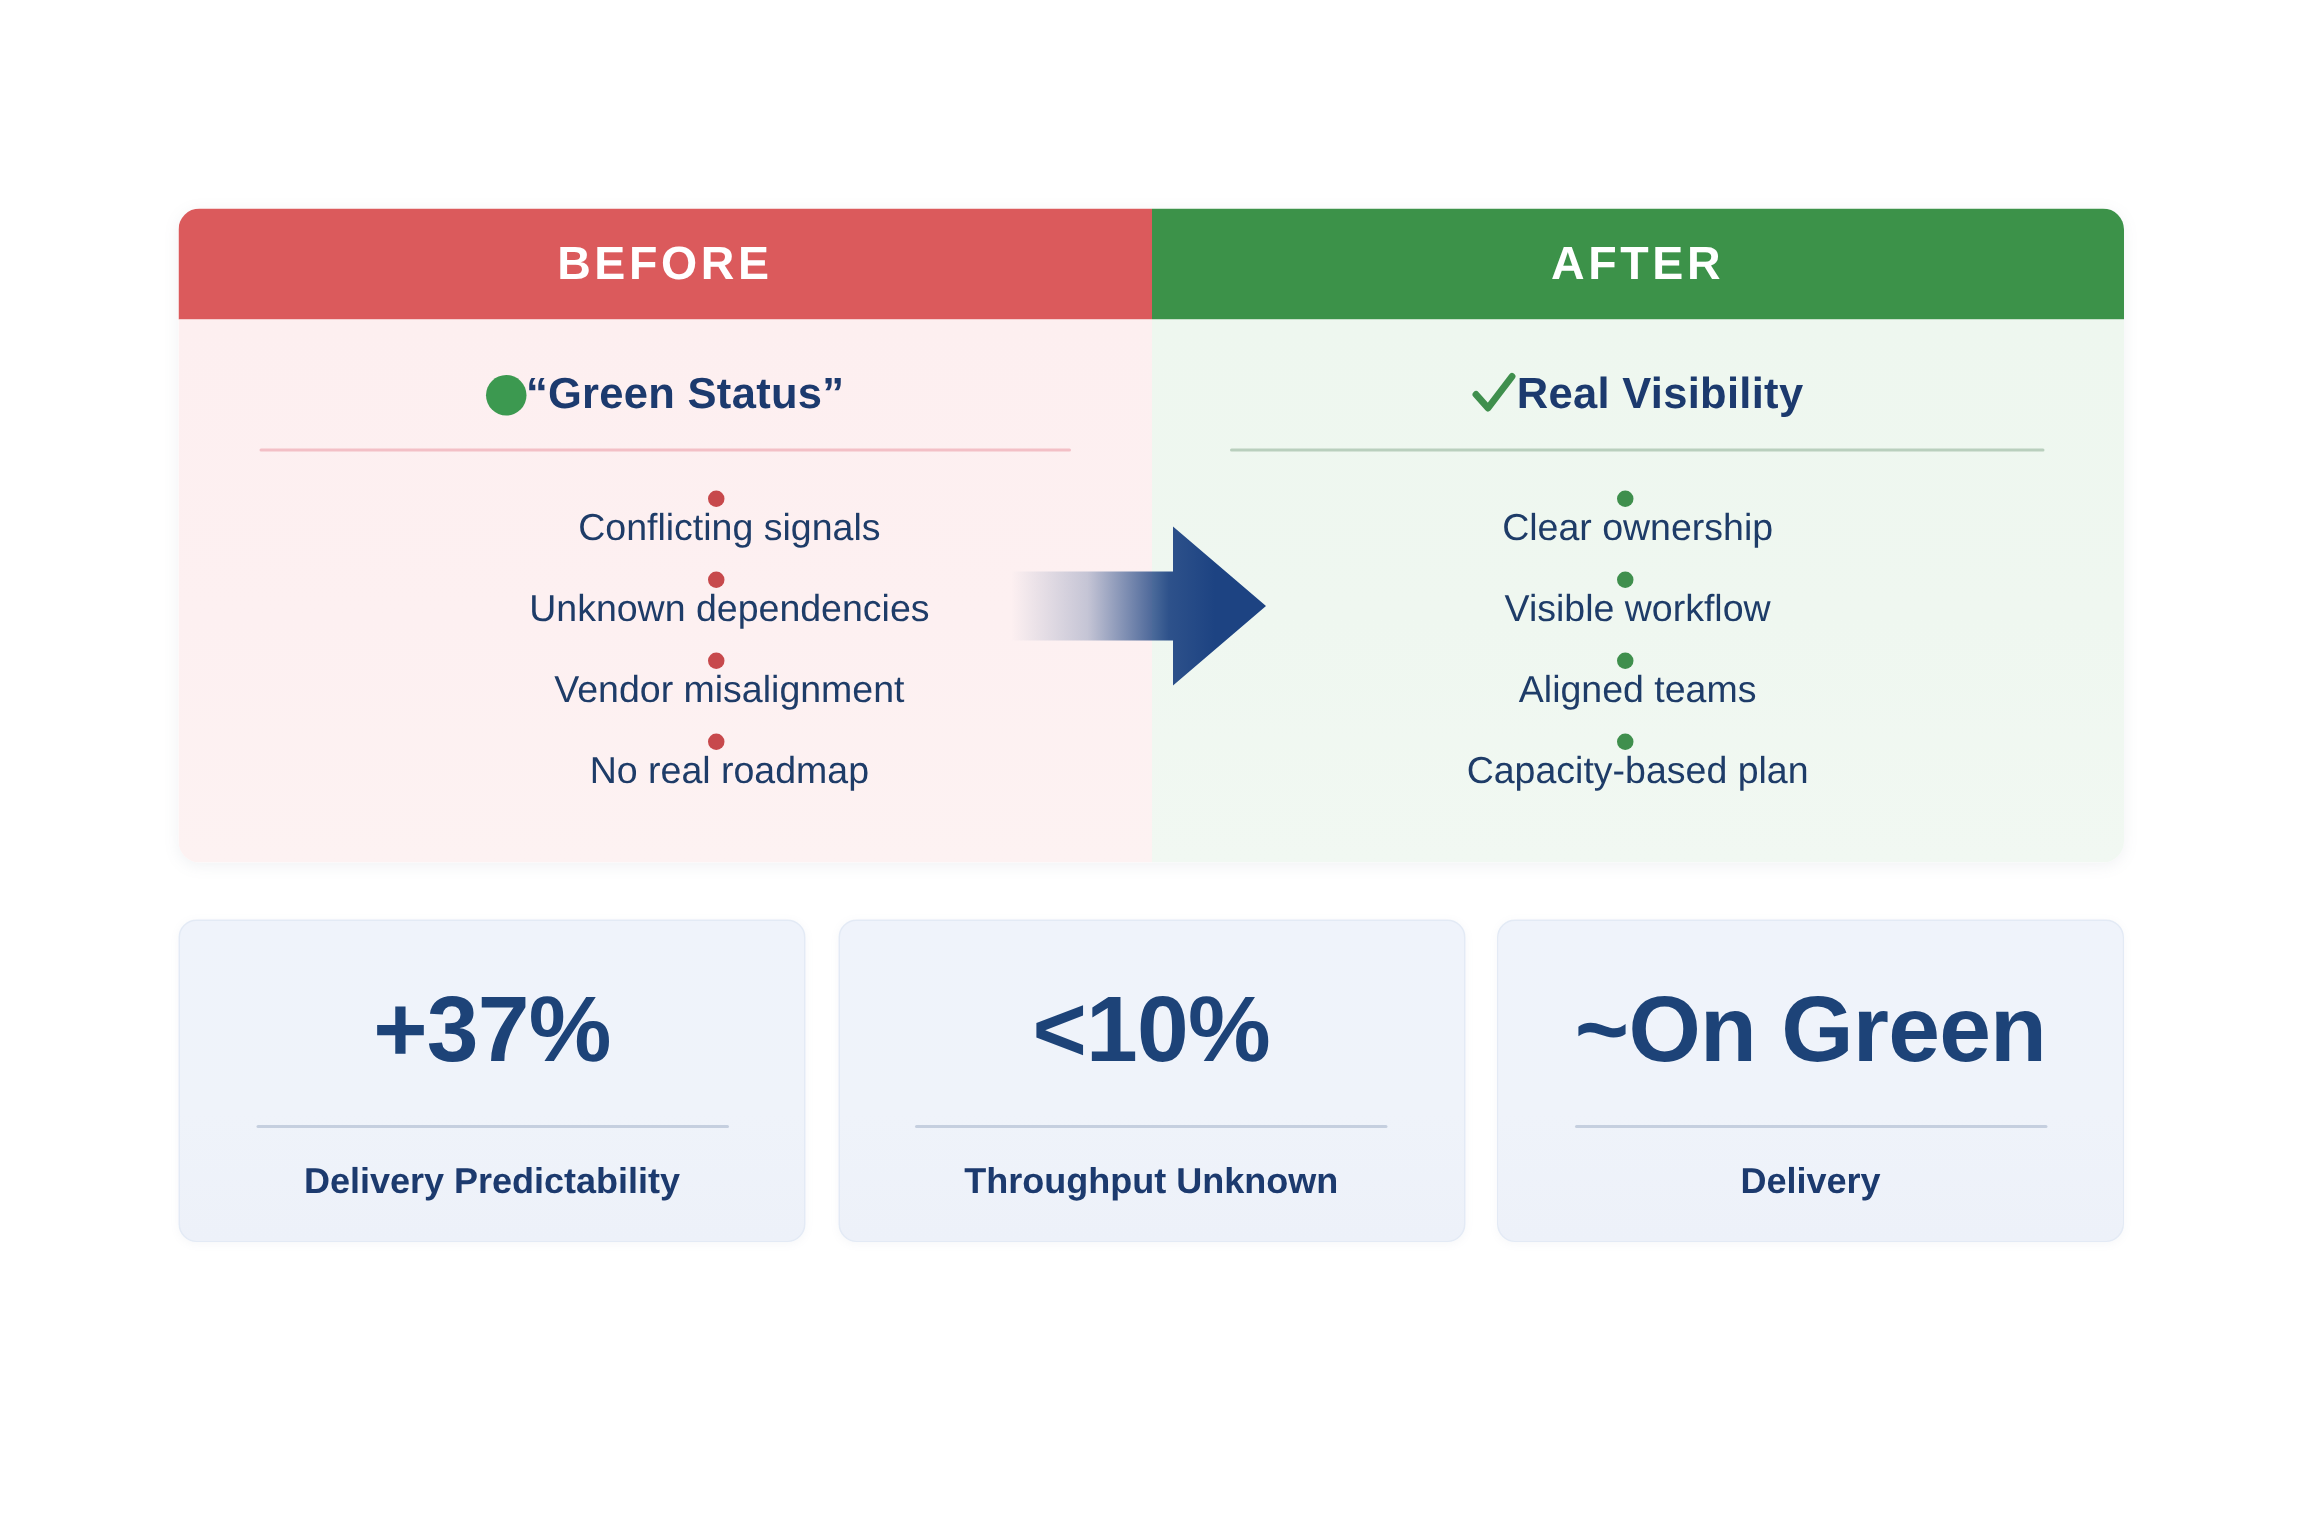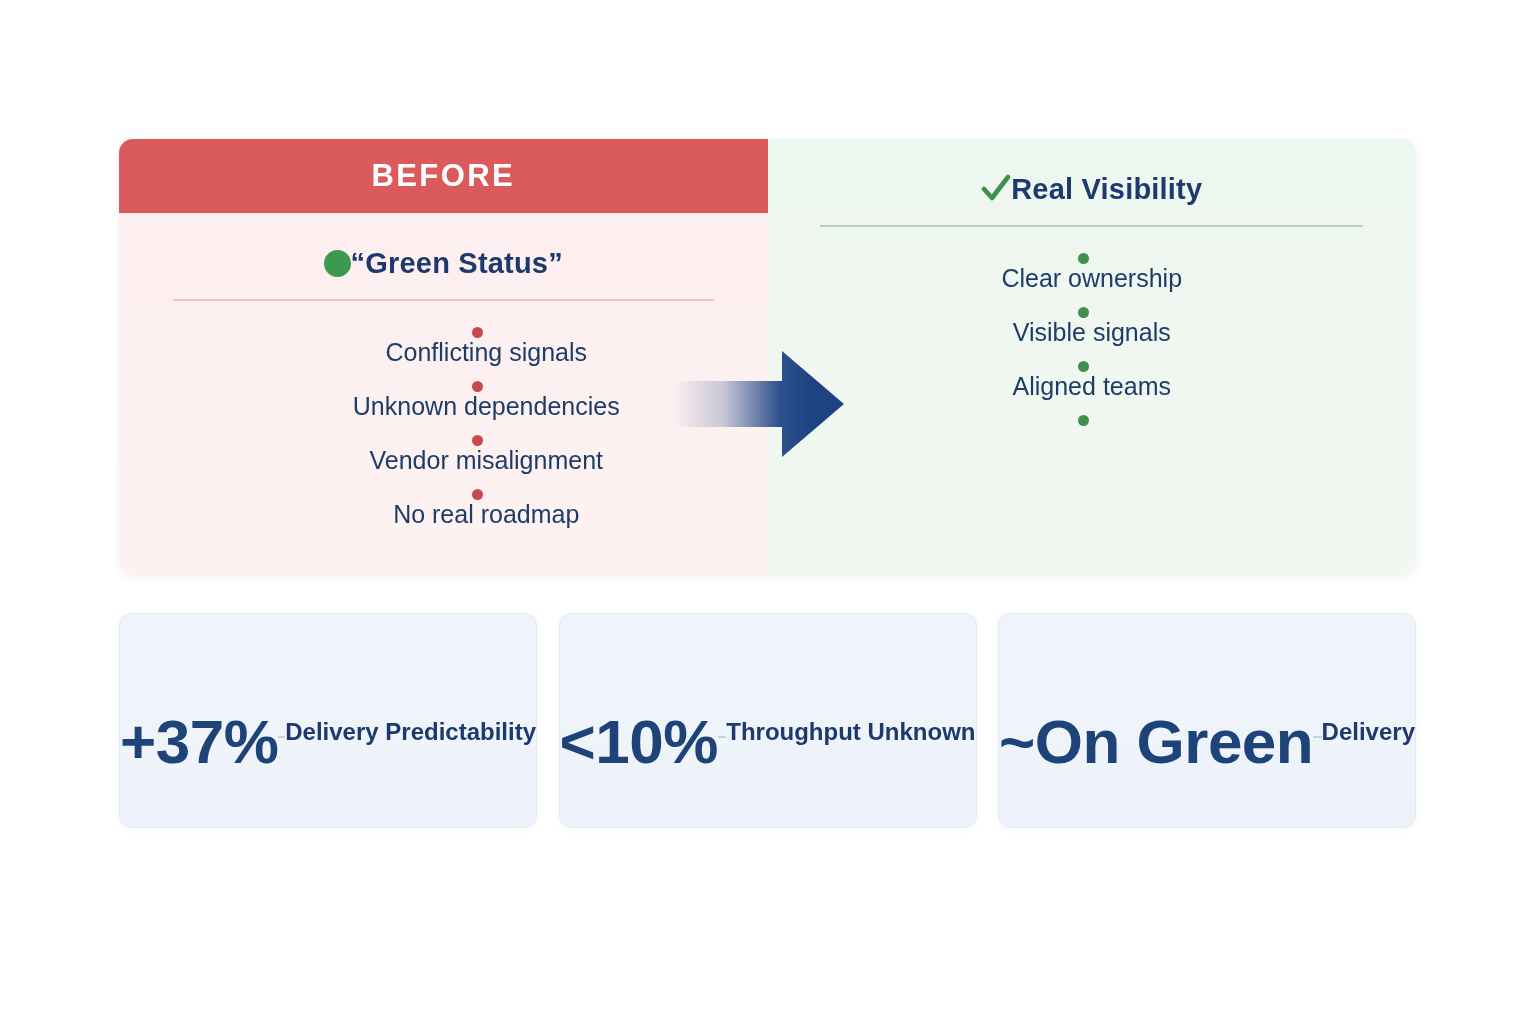--- a/index.html
+++ b/index.html
@@ -164,21 +164,21 @@
   }
 
   .metric-card {
     width: 418px;
     height: 215px;
     background: linear-gradient(180deg, #eff3fb 0%, #eff3fa 60%, #edf1f9 100%);
     border: 1px solid #e3eaf5;
     border-radius: 12px;
     box-sizing: border-box;
     display: flex;
-    flex-direction: row;
+    flex-direction: column;
     align-items: center;
     box-shadow: 0 1px 6px rgba(130,145,170,0.07);
   }
 
   .metric-value {
     margin-top: 42px;
     font-size: 62px;
     font-weight: bold;
     color: #1d4378;
     letter-spacing: -0.5px;
@@ -234,45 +234,49 @@
           </li>
           <li class="bullet-item">
             <span class="bullet-dot"></span>
             <span>No real roadmap</span>
           </li>
         </ul>
       </div>
     </div>
 
     <div class="col col-after">
+      <div class="col-head">
+        <span class="col-head-text">AFTER</span>
+      </div>
       <div class="col-body">
         <div class="subtitle-row">
           <span class="check-mark">
             <svg width="30" height="30" viewBox="0 0 30 30">
               <path d="M3 15 L11 24 L27 3" fill="none" stroke="#3f8f4d" stroke-width="4.6" stroke-linecap="round" stroke-linejoin="round"></path>
             </svg>
           </span>
           <span class="subtitle-text">Real Visibility</span>
         </div>
         <div class="sub-divider"></div>
         <ul class="bullet-list">
           <li class="bullet-item">
             <span class="bullet-dot"></span>
             <span>Clear ownership</span>
           </li>
           <li class="bullet-item">
             <span class="bullet-dot"></span>
-            <span>Visible signals</span>
+            <span>Visible workflow</span>
           </li>
           <li class="bullet-item">
             <span class="bullet-dot"></span>
             <span>Aligned teams</span>
           </li>
           <li class="bullet-item">
             <span class="bullet-dot"></span>
+            <span>Capacity-based plan</span>
           </li>
         </ul>
       </div>
     </div>
   </div>
 
   <div class="arrow-wrap">
     <svg width="200" height="130" viewBox="0 0 200 130">
       <defs>
         <linearGradient id="arrowGrad" x1="0" y1="0" x2="1" y2="0">

